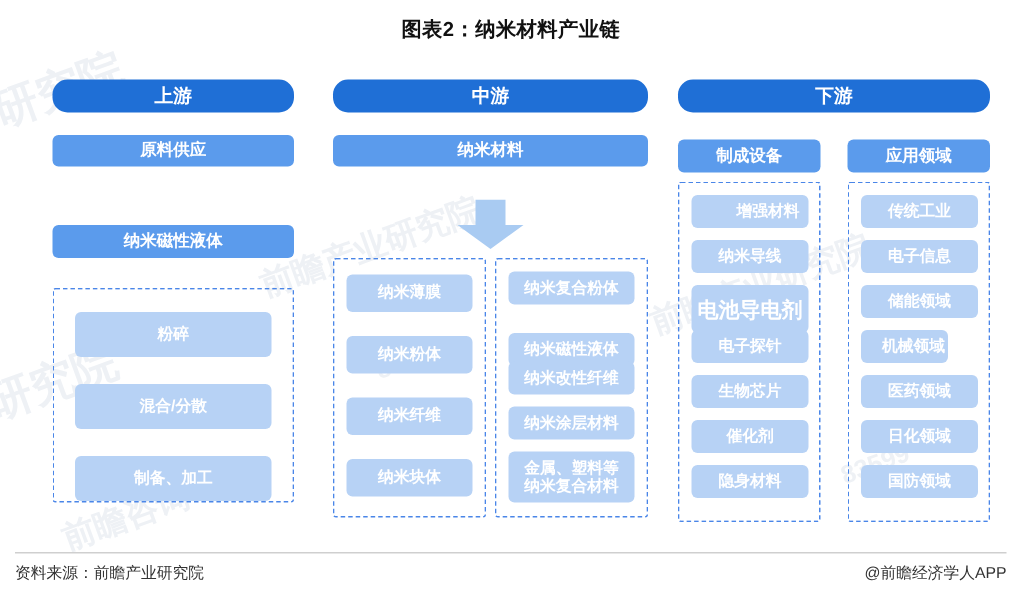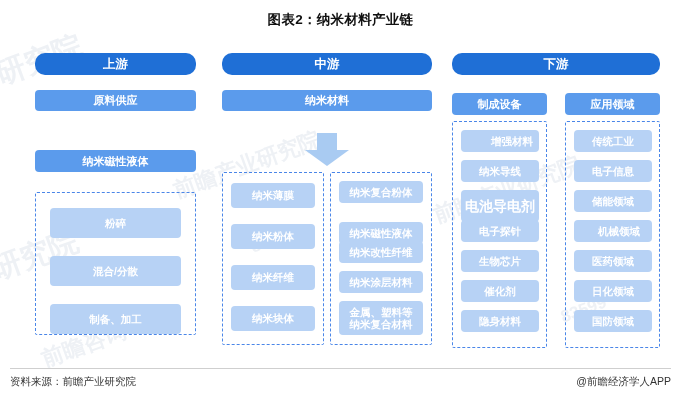--- a/index.html
+++ b/index.html
@@ -140,21 +140,21 @@
   <div class="box lvl3" style="left:461px;top:160px;width:78px;height:22px;text-align:center;">纳米导线</div>
   <div class="box lvl3" style="left:461px;top:190px;width:78px;height:32px;font-size:14px;">电池导电剂</div>
   <div class="box lvl3" style="left:461px;top:220px;width:78px;height:22px;">电子探针</div>
   <div class="box lvl3" style="left:461px;top:250px;width:78px;height:22px;">生物芯片</div>
   <div class="box lvl3" style="left:461px;top:280px;width:78px;height:22px;">催化剂</div>
   <div class="box lvl3" style="left:461px;top:310px;width:78px;height:22px;">隐身材料</div>
 
   <div class="box lvl3" style="left:574px;top:130px;width:78px;height:22px;">传统工业</div>
   <div class="box lvl3" style="left:574px;top:160px;width:78px;height:22px;">电子信息</div>
   <div class="box lvl3" style="left:574px;top:190px;width:78px;height:22px;">储能领域</div>
-  <div class="box lvl3" style="left:574px;top:220px;width:78px;height:22px;padding-left:12px;">机械领域</div>
+  <div class="box lvl3" style="left:574px;top:220px;width:58px;height:22px;padding-left:12px;">机械领域</div>
   <div class="box lvl3" style="left:574px;top:250px;width:78px;height:22px;">医药领域</div>
   <div class="box lvl3" style="left:574px;top:280px;width:78px;height:22px;">日化领域</div>
   <div class="box lvl3" style="left:574px;top:310px;width:78px;height:22px;">国防领域</div>
 
   <div class="footer-line"></div>
   <div class="footer-left">资料来源：前瞻产业研究院</div>
   <div class="footer-right">@前瞻经济学人APP</div>
 
 </div>
 

